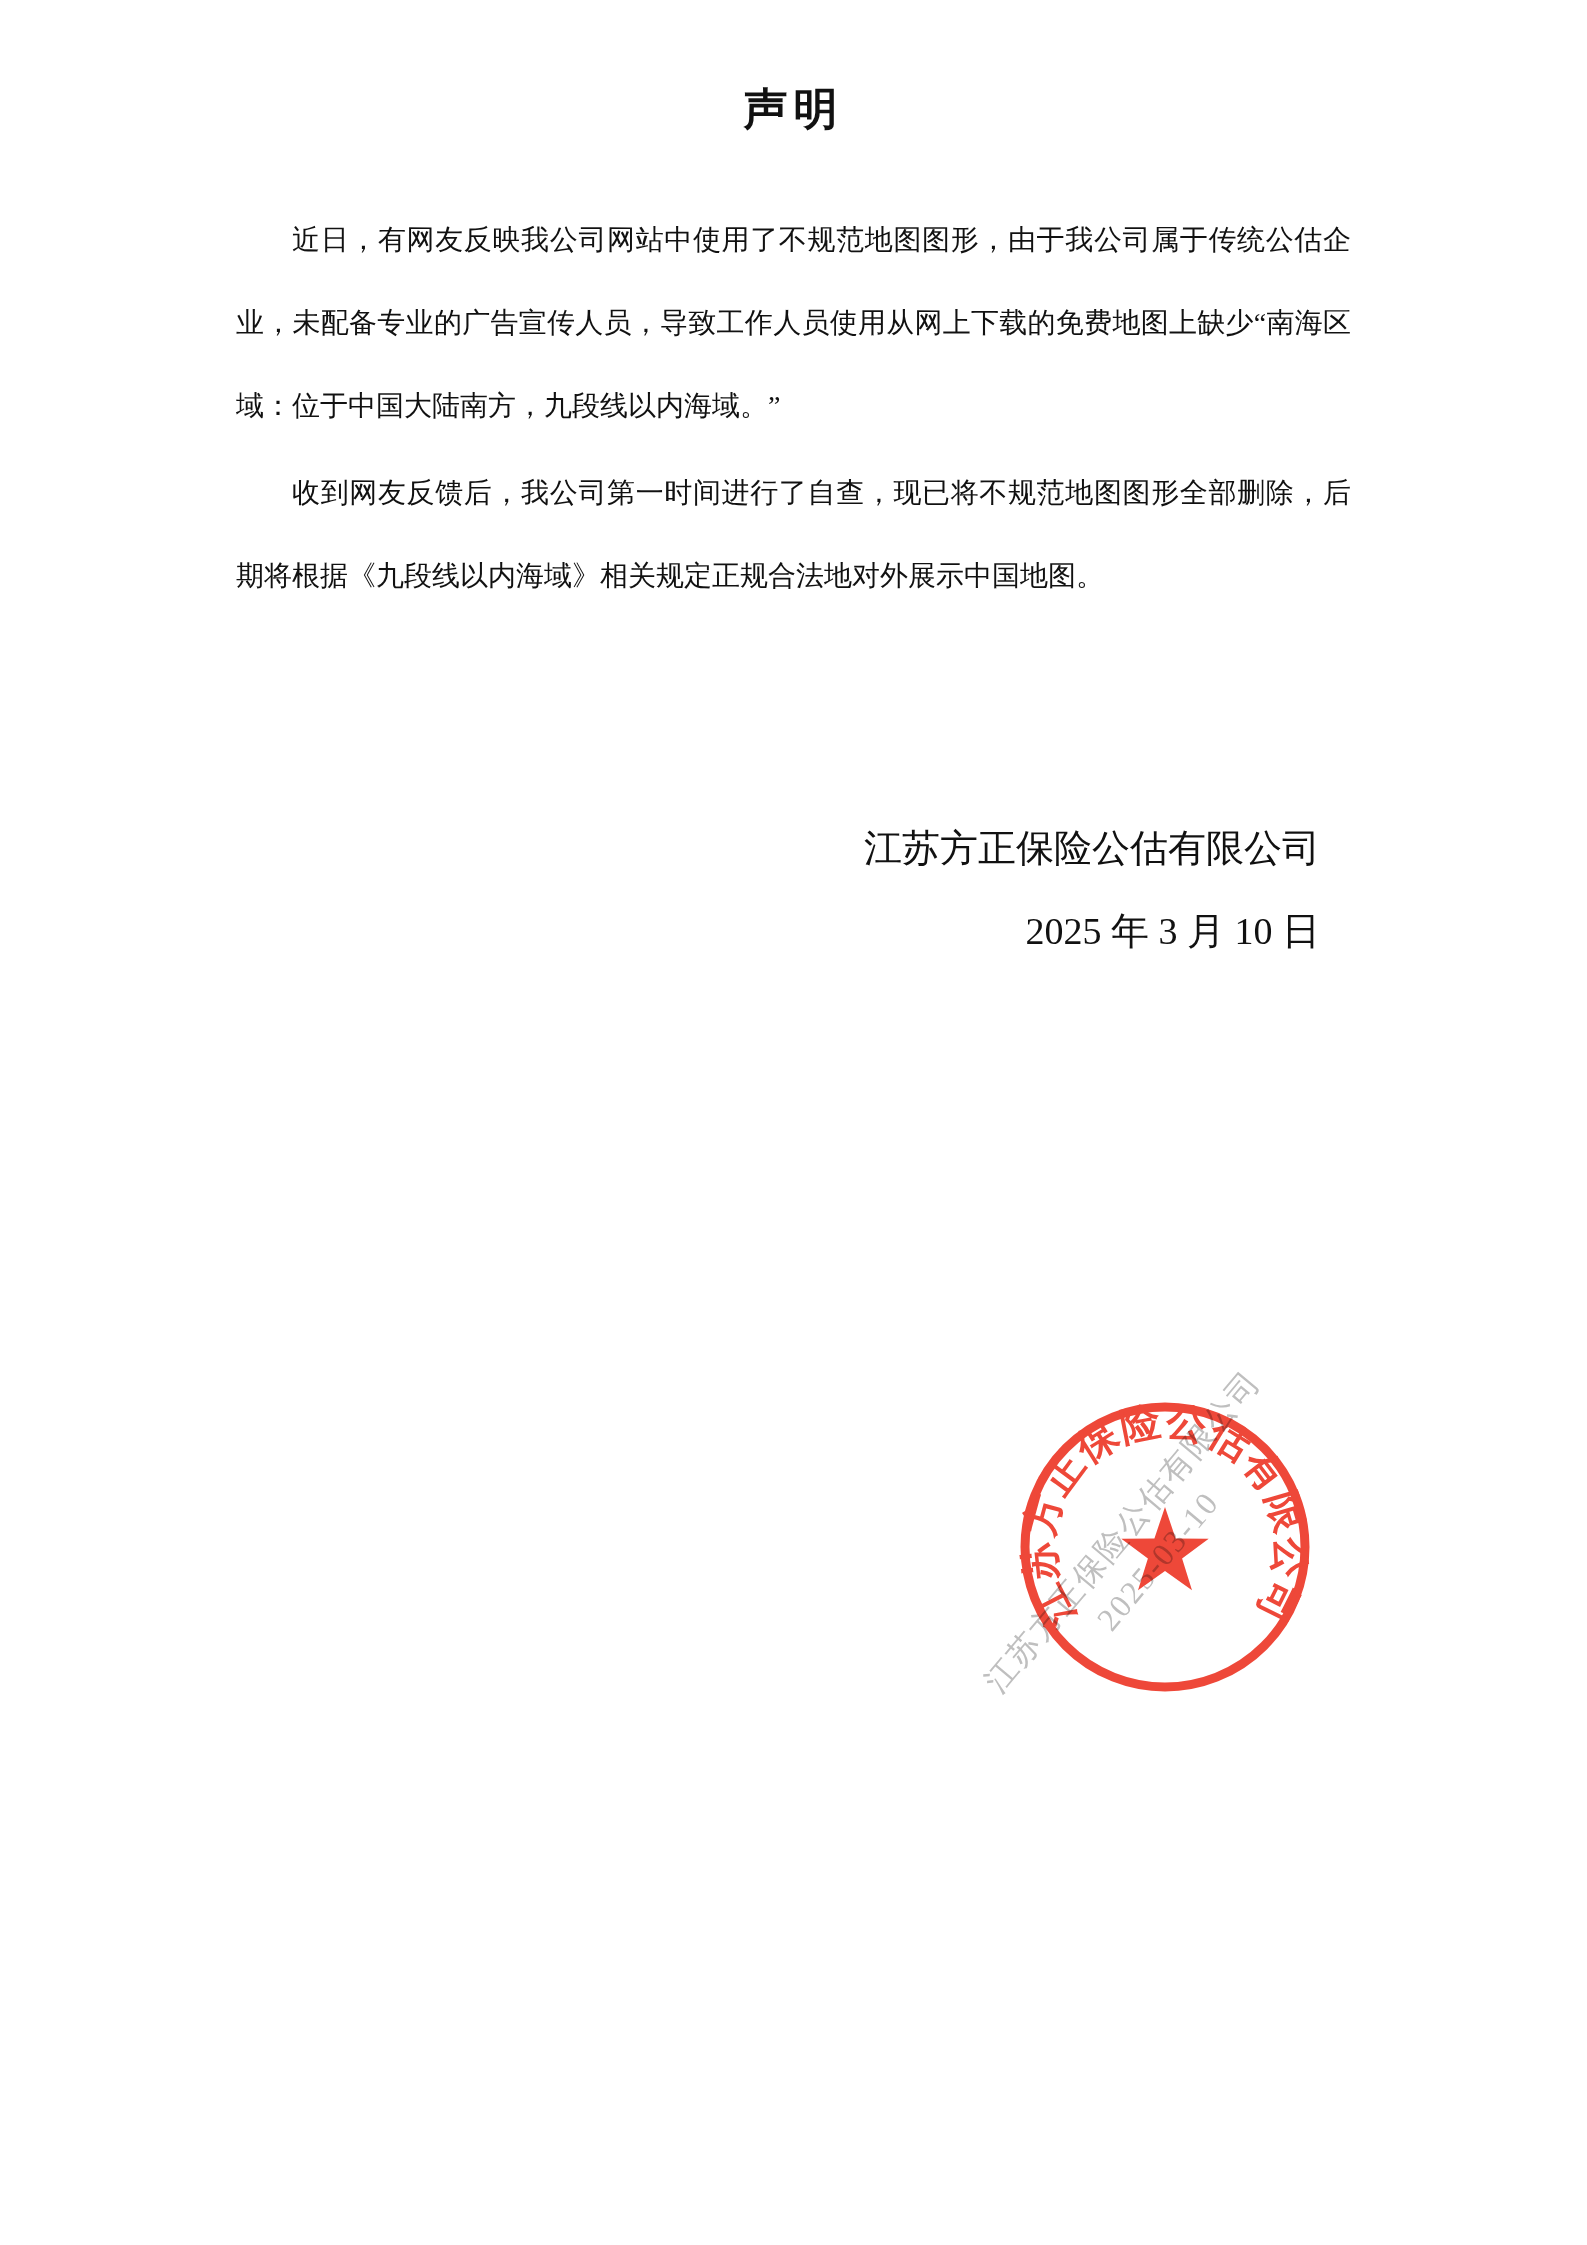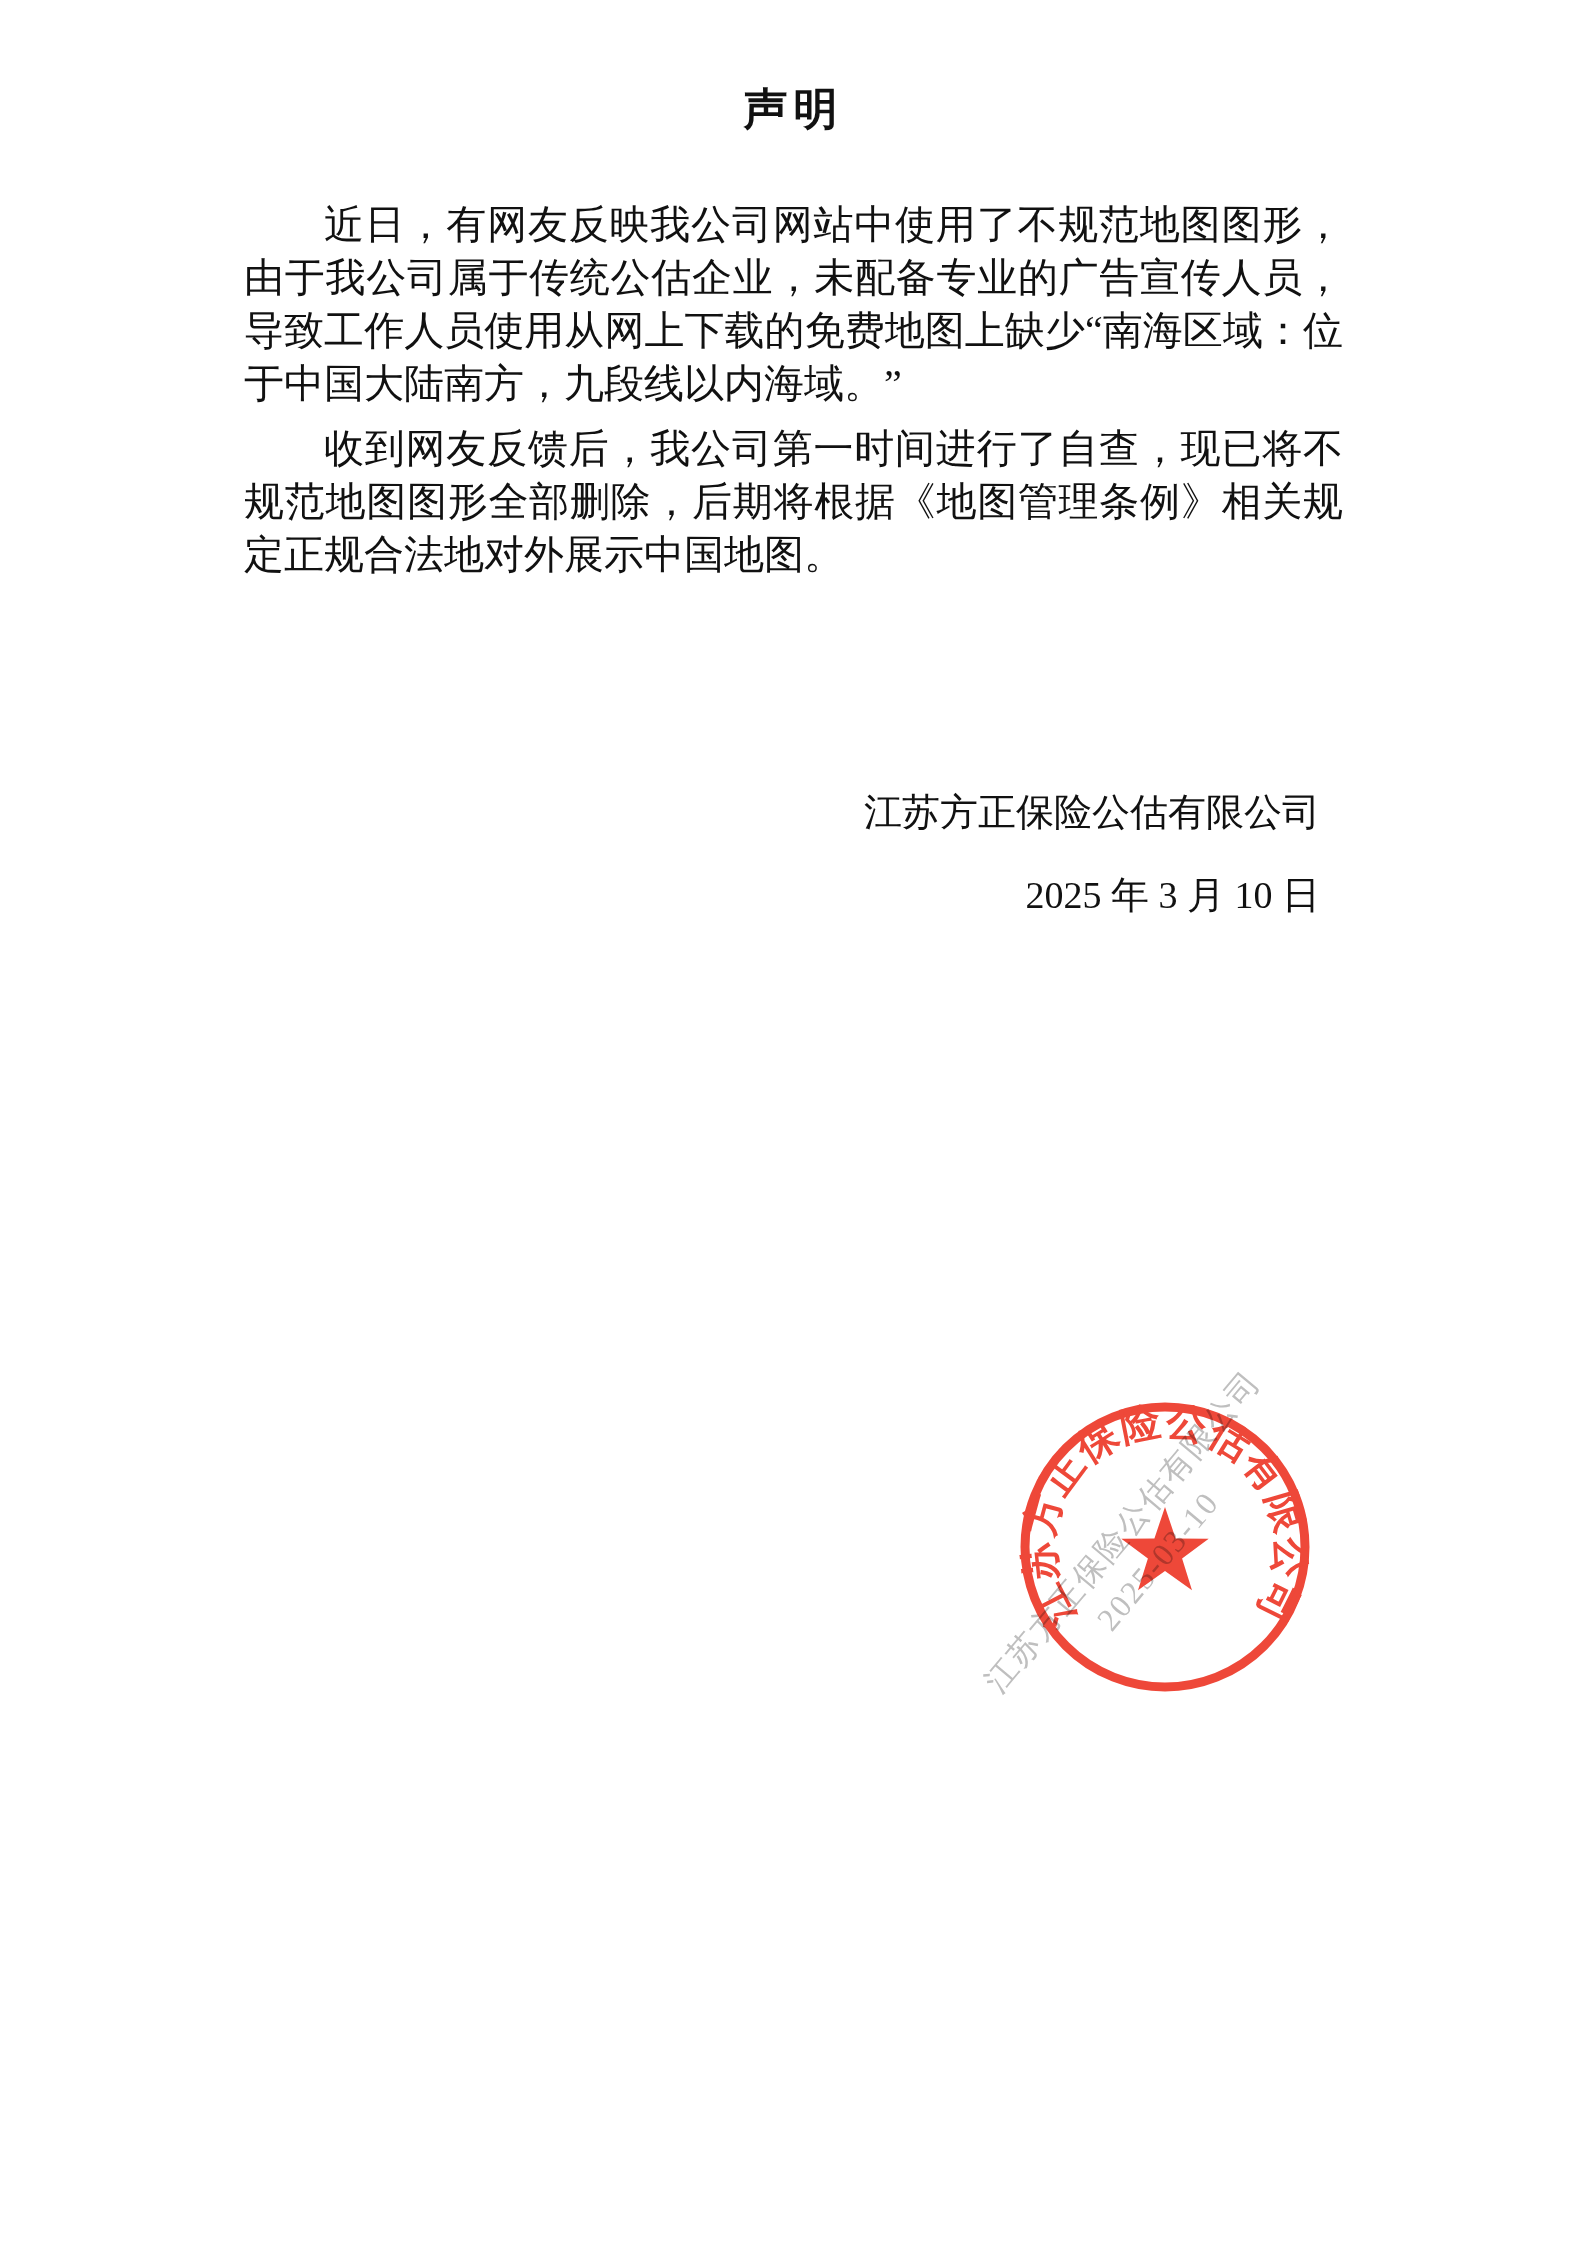--- a/index.html
+++ b/index.html
@@ -16,23 +16,23 @@
   }
   .doc-title{
     margin:0 0 62px 0;
     text-align:center;
     font-size:44px;
     font-weight:bold;
     letter-spacing:6px;
     line-height:1.15;
   }
   .doc-body p{
-    margin:12px;
-    font-size:40px;
-    line-height:53px;
+    margin:4px;
+    font-size:28px;
+    line-height:83px;
     text-indent:2em;
     text-align:justify;
     text-justify:inter-ideograph;
     word-break:break-all;
   }
   .sig-block{
     position:relative;
     z-index:2;
     margin-top:190px;
     padding-right:35px;
@@ -76,21 +76,21 @@
 </style>
 </head>
 <body>
 
 <div class="page">
 
   <h1 class="doc-title">声明</h1>
 
   <div class="doc-body">
     <p>近日，有网友反映我公司网站中使用了不规范地图图形，由于我公司属于传统公估企业，未配备专业的广告宣传人员，导致工作人员使用从网上下载的免费地图上缺少“南海区域：位于中国大陆南方，九段线以内海域。”</p>
-    <p>收到网友反馈后，我公司第一时间进行了自查，现已将不规范地图图形全部删除，后期将根据《地图管理条例》相关规定正规合法地对外展示中国地图。</p>
+    <p>收到网友反馈后，我公司第一时间进行了自查，现已将不规范地图图形全部删除，后期将根据《九段线以内海域》相关规定正规合法地对外展示中国地图。</p>
   </div>
 
   <div class="sig-block">
     <div>江苏方正保险公估有限公司</div>
     <div>2025 年 3 月 10 日</div>
   </div>
 
   <div class="watermark">
     <div>江苏方正保险公估有限公司</div>
     <div>2025-03-10</div>

